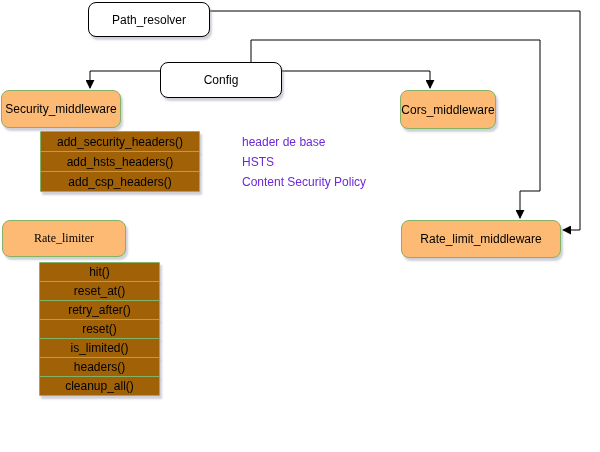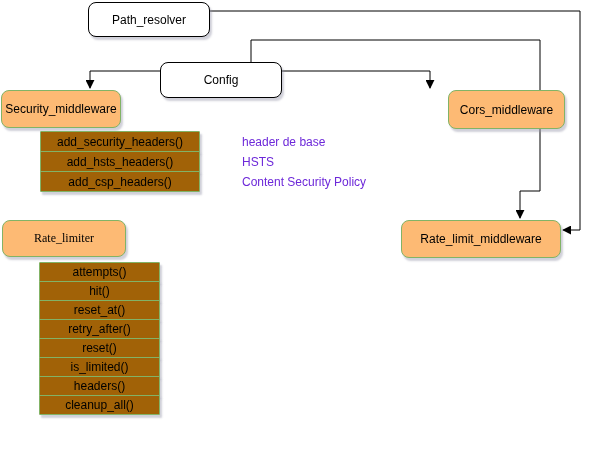--- a/index.html
+++ b/index.html
@@ -91,21 +91,21 @@
 </div>
 
 <div class="node plain" style="left:160px; top:62px; width:122px; height:36px;">
   <span>Config</span>
 </div>
 
 <div class="node green" style="left:1px; top:90px; width:120px; height:38px;">
   <span>Security_middleware</span>
 </div>
 
-<div class="node green" style="left:400px; top:90px; width:117px; height:39px;margin-left:48px;">
+<div class="node green" style="left:400px; top:90px; width:96px; height:39px;">
   <span>Cors_middleware</span>
 </div>
 
 <div class="node green" style="left:2px; top:220px; width:124px; height:37px;font-family:Liberation Serif, serif;">
   <span>Rate_limiter</span>
 </div>
 
 <div class="node green" style="left:401px; top:220px; width:160px; height:38px;">
   <span>Rate_limit_middleware</span>
 </div>
@@ -123,23 +123,20 @@
 </div>
 
 <div class="annotations" style="left:242px; top:131px;">
   <div class="annotation">header de base</div>
   <div class="annotation">HSTS</div>
   <div class="annotation">Content Security Policy</div>
 </div>
 
 <div class="stack rate" style="left:39px; top:262px; width:121px;">
   <div class="method">
-    <span>attempts()</span>
-  </div>
-  <div class="method">
     <span>hit()</span>
   </div>
   <div class="method">
     <span>reset_at()</span>
   </div>
   <div class="method">
     <span>retry_after()</span>
   </div>
   <div class="method">
     <span>reset()</span>

